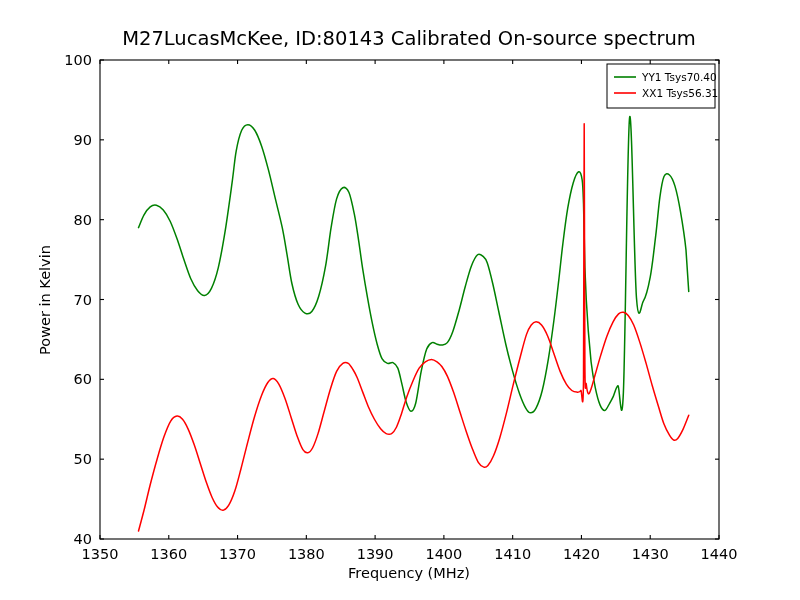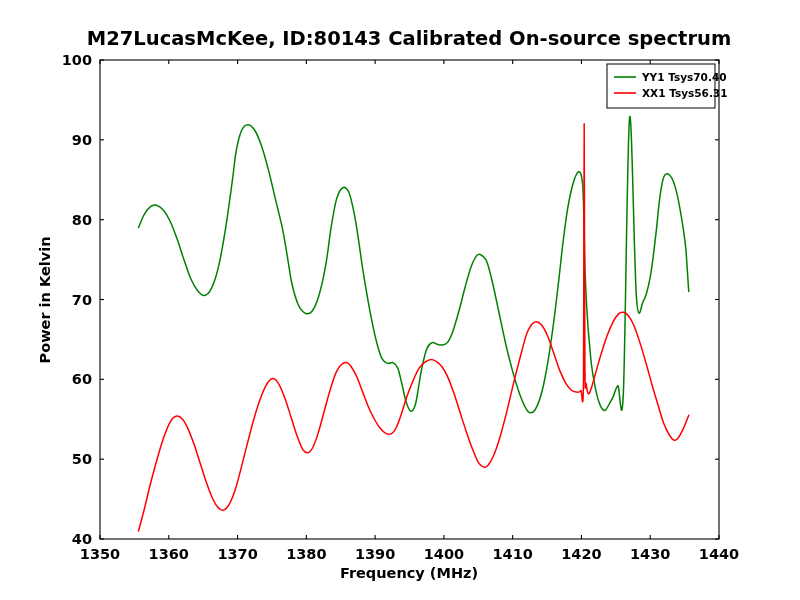--- a/index.html
+++ b/index.html
@@ -11,21 +11,20 @@
     width: 800px;
     height: 600px;
     font-family: "DejaVu Sans", sans-serif;
     overflow: hidden;
   }
   #figure {
     position: relative;
     width: 684px;
     height: 600px;
     background: #84cc16;
-    font-weight: bold;
   }
   #plot-svg {
     position: absolute;
     top: 0;
     left: 0;
     width: 800px;
     height: 600px;
     display: block;
   }
   .title-text {

